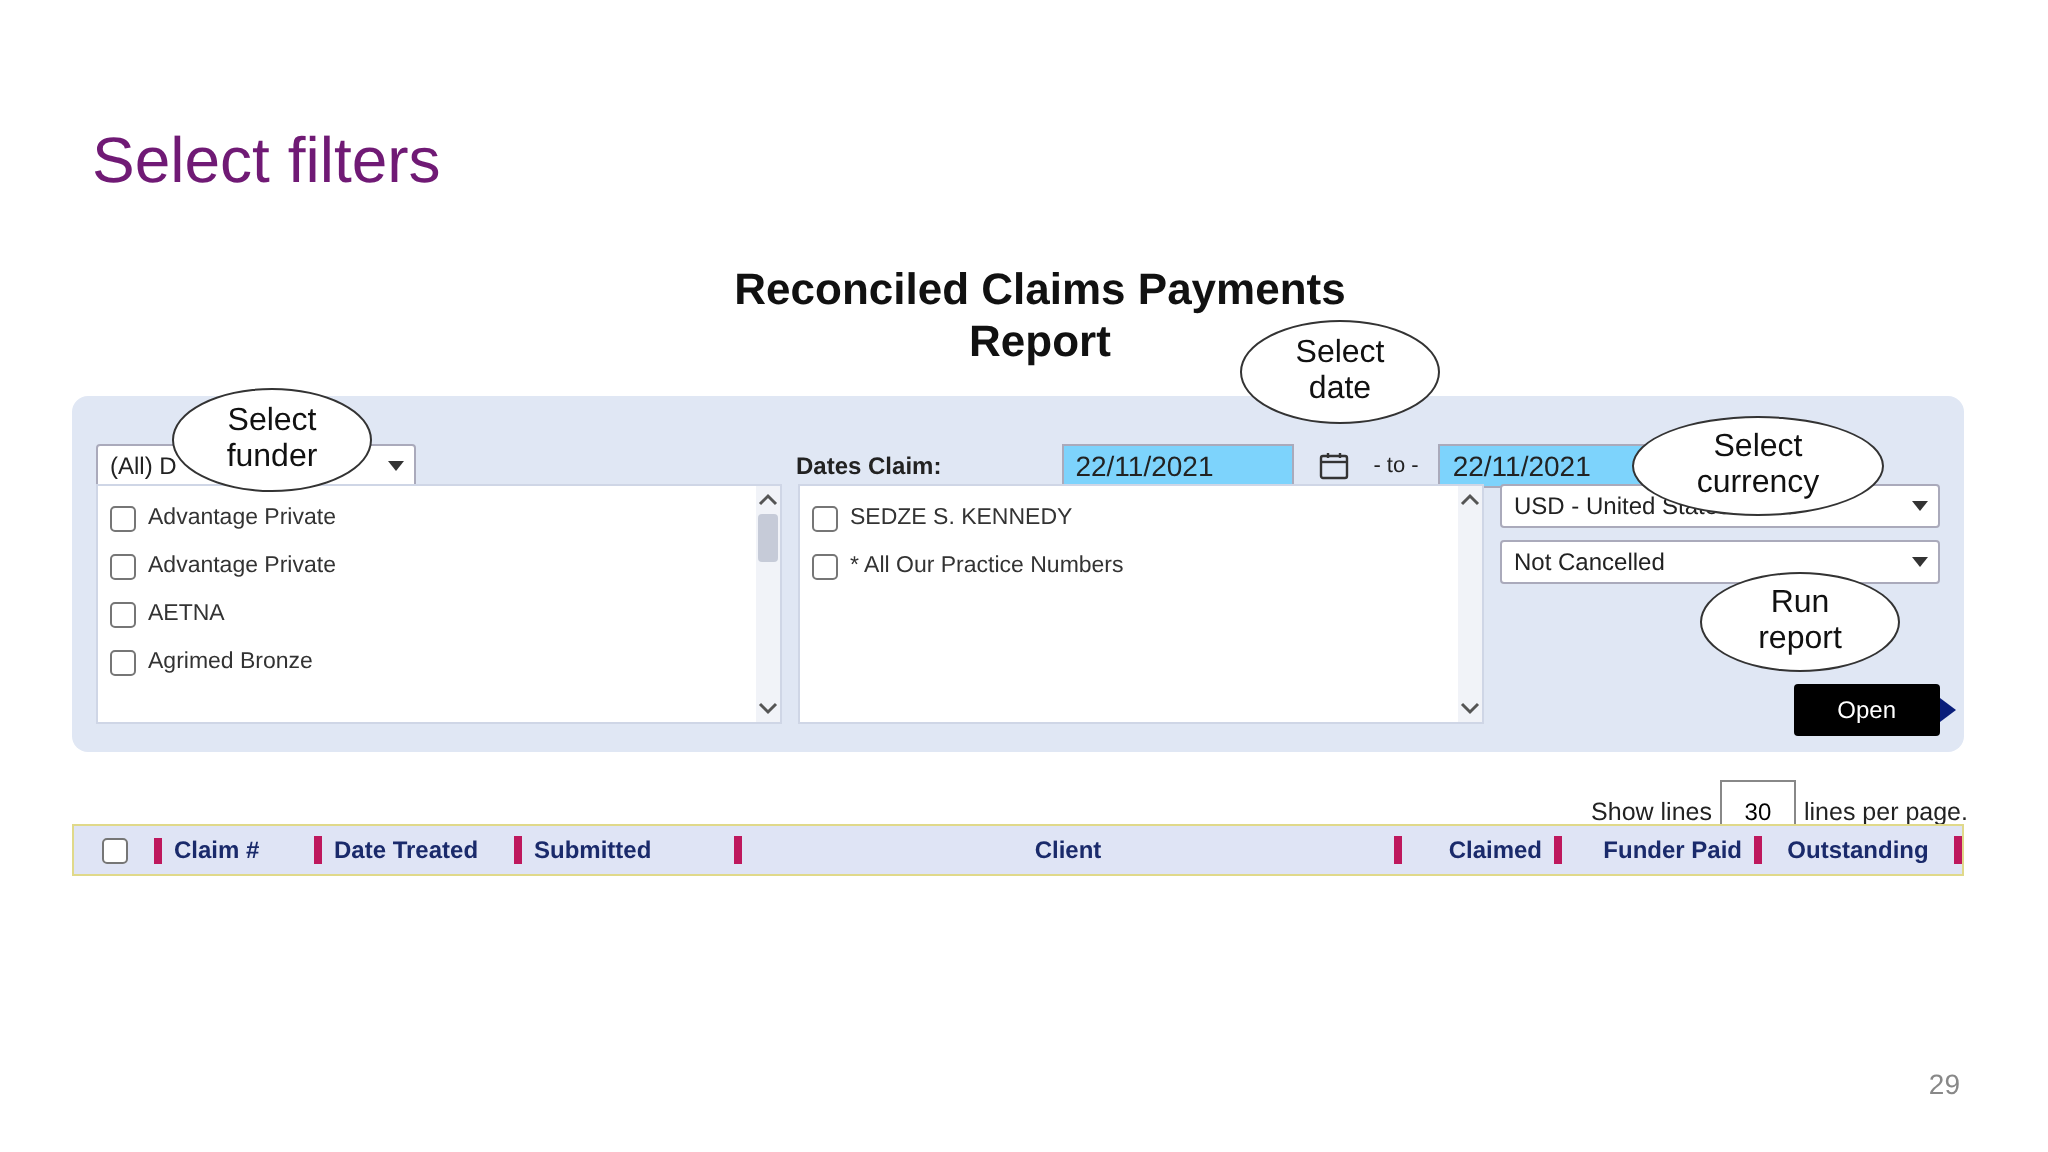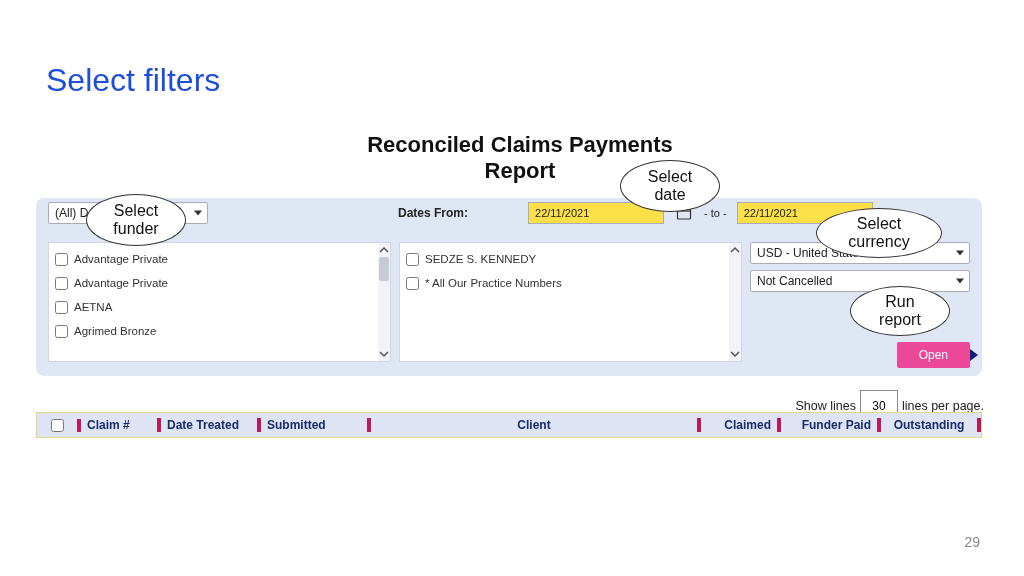--- a/index.html
+++ b/index.html
@@ -1,38 +1,38 @@
 <!DOCTYPE html>
 <html><head>
 <meta charset="utf-8">
 <style>
   * { box-sizing: border-box; }
   html, body { margin: 0; padding: 0; font-family: Arial, sans-serif; background: #fff; }
   .page { position: relative; width: 1024px; height: 576px; }
-  .slide-title { position: absolute; left: 46px; top: 62px; font-size: 32px; color: #1d4ed8; }
+  .slide-title { position: absolute; left: 46px; top: 62px; font-size: 32px; color: #701a75; }
   .report-title { position: absolute; left: 16px; right: 0; top: 132px; text-align: center; font-size: 22px; font-weight: bold; color: #111; line-height: 1.2; }
   .filter-panel {
     position: absolute; left: 36px; top: 198px; width: 946px; height: 178px;
-    background: #e0e7f4; border-radius: 8px; padding: 0 12px;
+    background: #e0e7f4; border-radius: 8px; padding: 20px 12px;
     font-size: 12px; color: #222;
   }
   .row1 { display: flex; align-items: center; gap: 10px; height: 30px; }
   .select {
     background: #fff; border: 1px solid #aab; border-radius: 2px;
     height: 22px; padding: 0 18px 0 6px; font-size: 12px;
     display: inline-flex; align-items: center; position: relative; cursor: pointer;
   }
   .select::after {
     content: ""; position: absolute; right: 5px; top: 50%; transform: translateY(-50%);
     border-left: 4px solid transparent; border-right: 4px solid transparent; border-top: 5px solid #333;
   }
   .label-bold { font-weight: bold; font-size: 12px; color: #222; }
   .date-input {
-    background: #fde047; border: 1px solid #aab; height: 22px; width: 136px;
-    padding: 0 6px; font-size: 11px; display: inline-flex; align-items: center;
+    background: #7dd3fc; border: 1px solid #aab; height: 22px; width: 116px;
+    padding: 0 6px; font-size: 14px; display: inline-flex; align-items: center;
   }
   .cal-icon {
     width: 20px; height: 20px; display: inline-flex; align-items: center; justify-content: center;
     cursor: pointer;
   }
   .to-lbl { font-size: 11px; }
   .row2 { position: absolute; left: 12px; top: 44px; right: 12px; bottom: 8px; display: flex; gap: 8px; }
   .listbox {
     background: #fff; border: 1px solid #cfd6e6; height: 120px; position: relative;
     overflow: hidden; flex: 1; padding: 4px 6px; font-size: 11.5px; color: #333;
@@ -44,21 +44,21 @@
   .listbox .thumb {
     position: absolute; right: 1px; width: 10px; background: #c6cbd8; border-radius: 2px;
   }
   .listbox .arrow {
     position: absolute; right: 1px; width: 10px; height: 10px;
   }
   .listbox .arrow svg { width: 10px; height: 10px; }
   .right-stack { width: 220px; display: flex; flex-direction: column; gap: 6px; }
   .right-stack .select { width: 220px; }
   .open-btn {
-    align-self: flex-end; margin-top: auto; background: #ec4899; color: #fff;
+    align-self: flex-end; margin-top: auto; background: #000000; color: #fff;
     padding: 6px 22px; font-size: 12px; border-radius: 2px; cursor: pointer;
     position: relative;
   }
   .open-btn::after {
     content: ""; position: absolute; right: -8px; top: 50%; transform: translateY(-50%);
     border-top: 6px solid transparent; border-bottom: 6px solid transparent; border-left: 8px solid #0a1e7a;
   }
   .pager {
     position: absolute; right: 40px; top: 390px; font-size: 12.5px; color: #222;
     display: flex; align-items: center; gap: 4px;
@@ -102,21 +102,21 @@
   <span>Reconciled Claims Payments</span><br>
   <span>Report</span>
 </div>
 
 <div class="filter-panel">
   <div class="row1">
     <div class="select" style="width:160px">
       <span>(All) D</span>
     </div>
     <div style="flex:0 0 170px"></div>
-    <div class="label-bold">Dates From:</div>
+    <div class="label-bold">Dates Claim:</div>
     <div style="width:40px"></div>
     <div class="date-input">
       <span>22/11/2021</span>
     </div>
     <span class="cal-icon">
       <svg viewBox="0 0 16 16" width="16" height="16">
             <rect x="1.5" y="3" width="13" height="11" rx="1" fill="none" stroke="#333" stroke-width="1.2"></rect>
             <line x1="1.5" y1="6" x2="14.5" y2="6" stroke="#333" stroke-width="1.2"></line>
             <line x1="5" y1="1.5" x2="5" y2="4" stroke="#333" stroke-width="1.2"></line>
             <line x1="11" y1="1.5" x2="11" y2="4" stroke="#333" stroke-width="1.2"></line>

